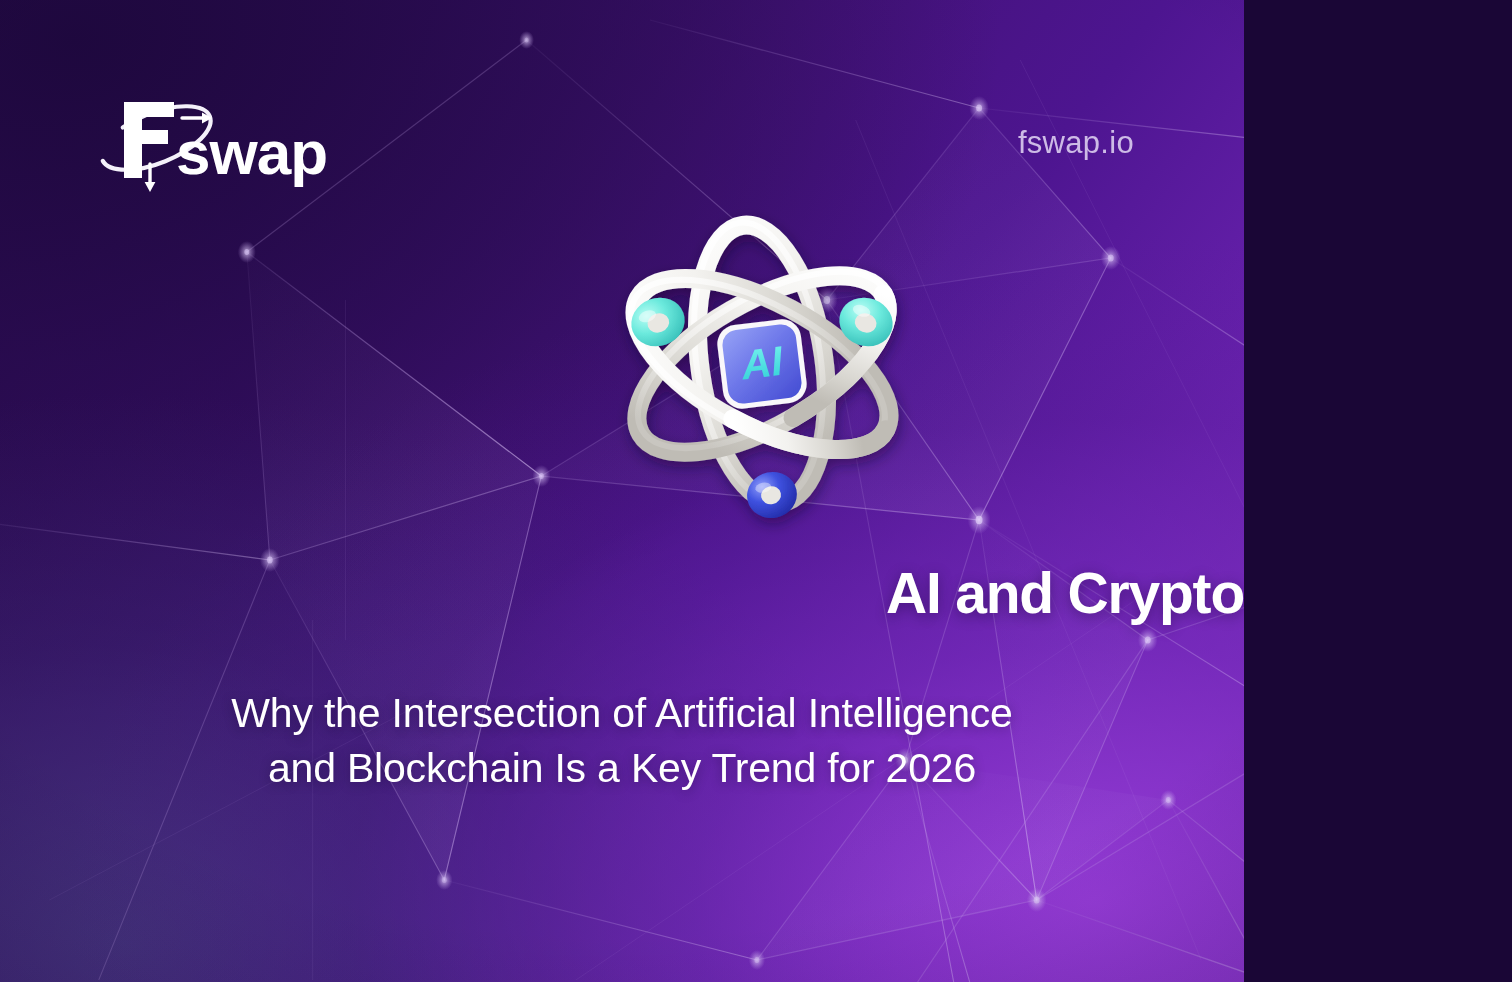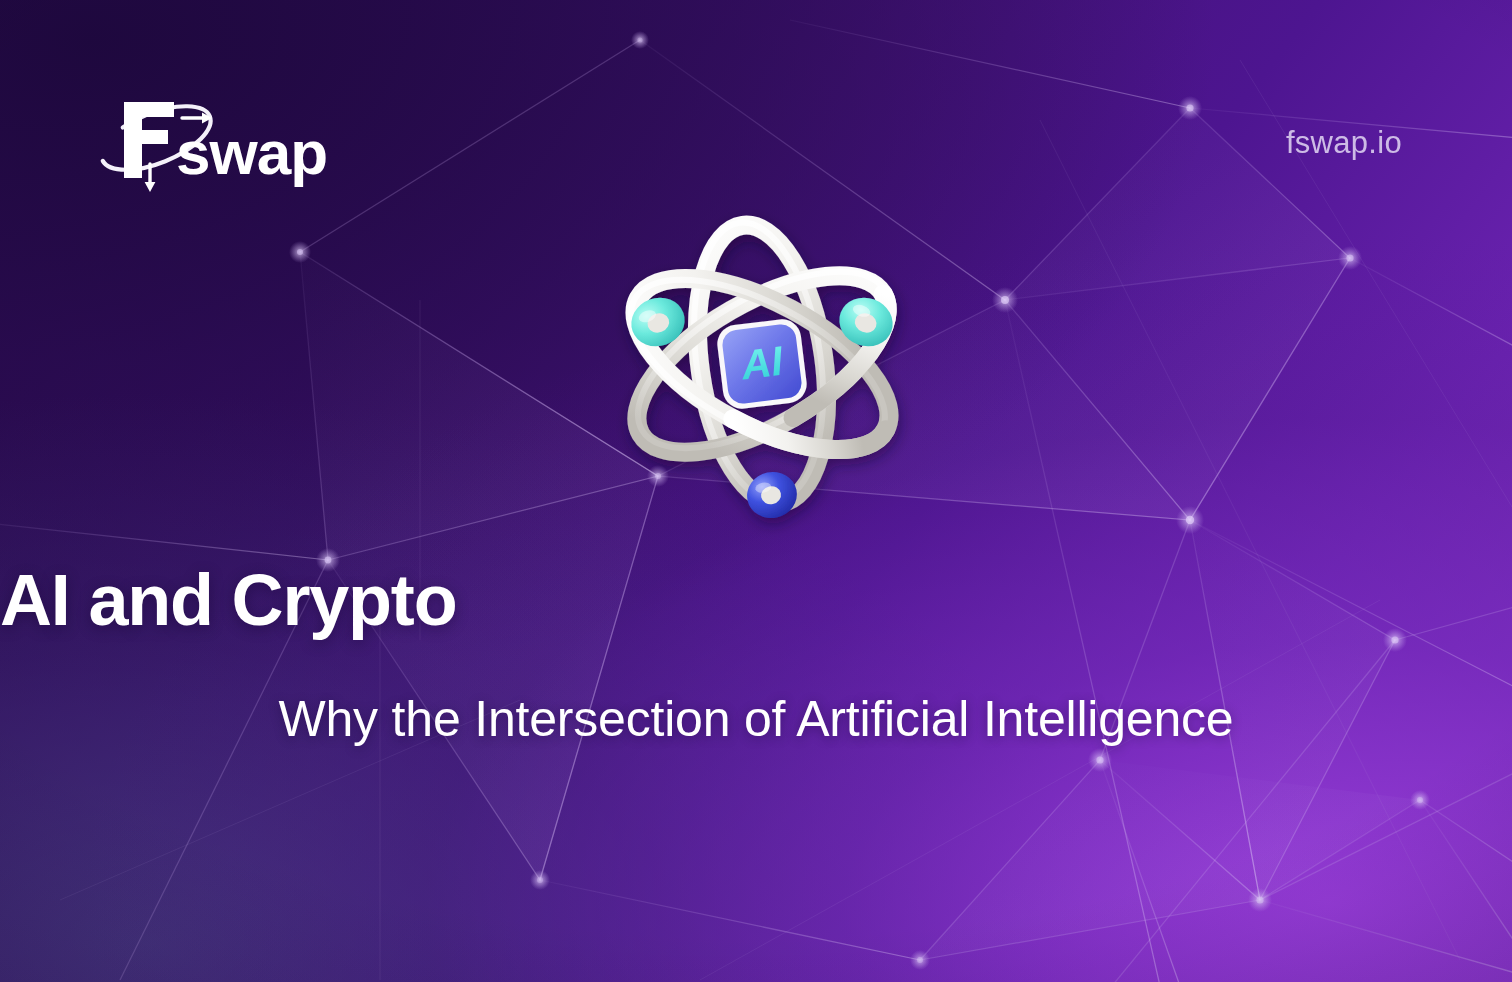--- a/index.html
+++ b/index.html
@@ -5,21 +5,21 @@
 <style>
   * { margin:0; padding:0; box-sizing:border-box; }
   html, body {
     width:1512px; height:982px;
     overflow:hidden;
     background:#1a0636;
     font-family:"Liberation Sans", sans-serif;
   }
   .banner {
     position:relative;
-    width:1512px; height:982px;
+    width:1244px; height:982px;
     overflow:hidden;
     background:#a21caf;
   }
 
   
   .bg-base {
     position:absolute; inset:0;
     background:
       radial-gradient(115% 95% at 88% 92%, rgba(150,60,215,0.95) 0%, rgba(120,44,190,0.55) 28%, rgba(80,26,140,0.18) 52%, rgba(0,0,0,0) 72%),
       radial-gradient(90% 80% at 10% 96%, rgba(66,62,122,0.70) 0%, rgba(52,40,104,0.40) 38%, rgba(0,0,0,0) 70%),
@@ -59,33 +59,33 @@
     position:absolute;
     left:612px; top:212px;
     width:300px; height:310px;
   }
   .atom svg { display:block; width:100%; height:100%; overflow:visible; }
 
   
   .headline {
     position:absolute;
     left:0; right:0; top:564px;
-    text-align:left;
-    font-size:72px;
+    text-align:right;
+    font-size:57px;
     font-weight:900;
     letter-spacing:-1.2px;
     color:#ffffff;
     line-height:1.02;
     text-shadow:0 3px 14px rgba(20,4,46,0.42);
   }
   .subhead {
     position:absolute;
     left:0; right:0; top:686px;
     text-align:center;
-    font-size:50px;
+    font-size:41px;
     font-weight:400;
     letter-spacing:-0.2px;
     line-height:1.33;
     color:#ffffff;
     text-shadow:0 2px 11px rgba(20,4,46,0.40);
   }
   .subhead .line { display:block; }
 </style>
 </head>
 <body>
@@ -318,15 +318,16 @@
           <ellipse cx="-7" cy="-9" rx="8" ry="5" fill="#ffffff" opacity="0.38"></ellipse>
         </g>
       </g>
     </svg>
   </div>
 
   <h1 class="headline">AI and Crypto</h1>
 
   <div class="subhead">
     <span class="line">Why the Intersection of Artificial Intelligence</span>
+    <span class="line">and Blockchain Is a Key Trend for 2026</span>
   </div>
 
 </div>
 
 </body></html>

